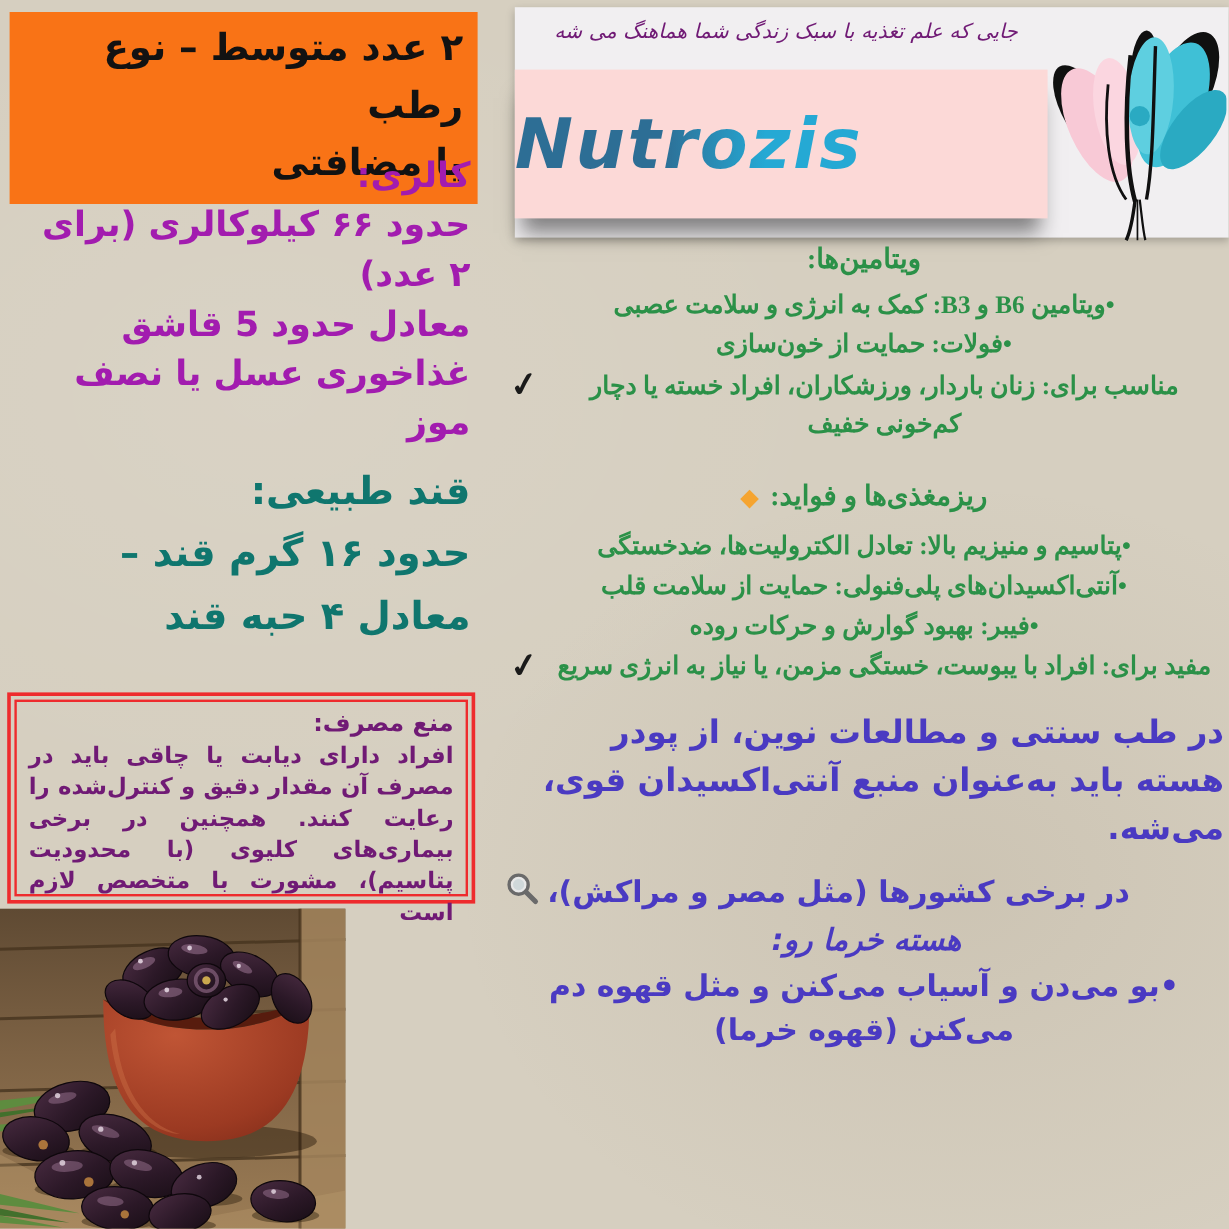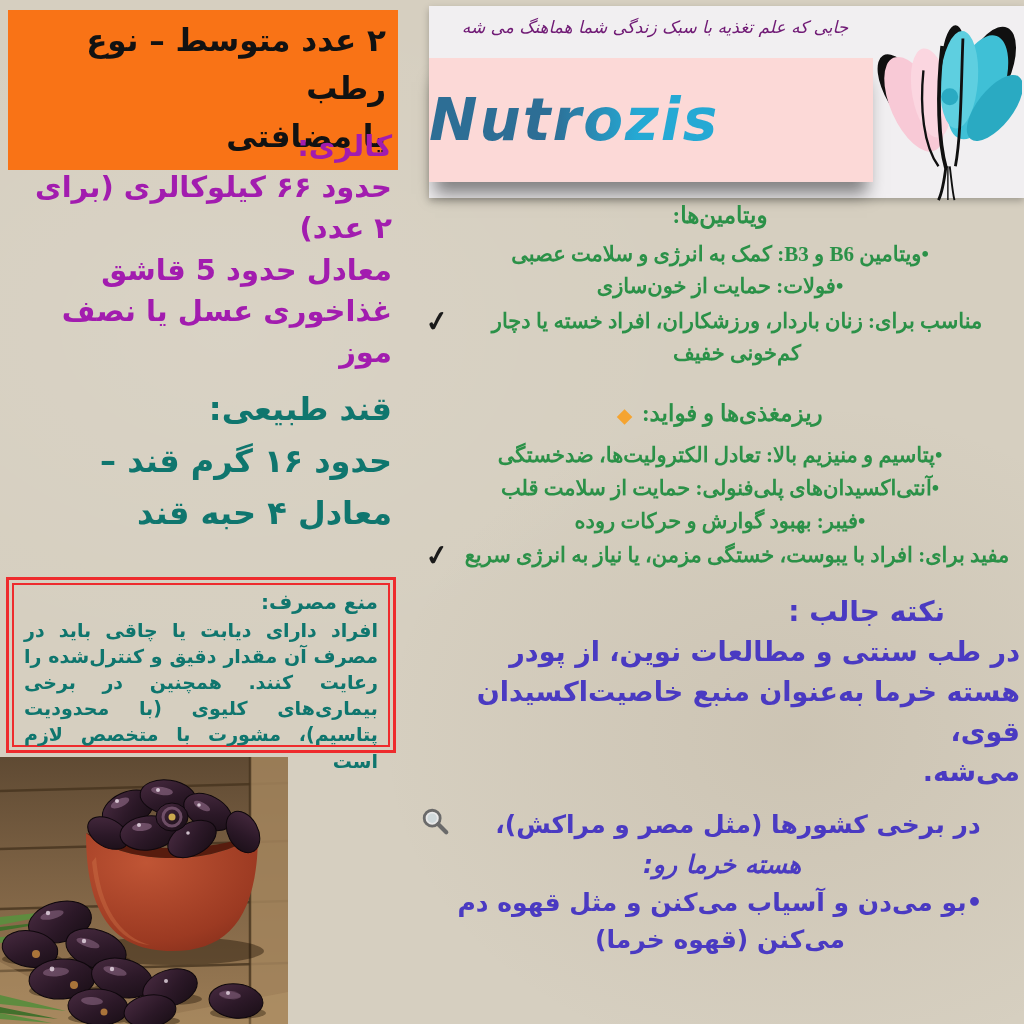--- a/index.html
+++ b/index.html
@@ -56,21 +56,21 @@
   }
 
   
   .warning-outer{
     left:6px;top:577px;width:378px;height:164px;
     border:3px solid #ee2b2d;padding:3px;box-sizing:content-box;
   }
   .warning-inner{
     border:2px solid #ee2b2d;height:100%;box-sizing:border-box;
     padding:4px 10px 4px 10px;
-    direction:rtl;color:#0f766e;font-weight:bold;
+    direction:rtl;color:#701a75;font-weight:bold;
     font-size:19px;line-height:1.38;
     text-align:justify;text-align-last:right;
   }
   .warning-heading{text-align:right;font-size:20px;}
 
   
   .photo{left:0;top:757px;width:288px;height:267px;}
 
   
   .right-col{
@@ -88,21 +88,21 @@
   .note-block{
     margin-top:18px;color:#4a3ac2;text-align:right;font-size:27px;line-height:1.48;
     padding-left:10px;
   }
   .note-heading{font-size:28px;margin-left:0;margin-right:75px;}
   .note-subheading{margin-right:55px;}
 
   .countries-block{margin-top:12px;color:#4a3ac2;font-size:25px;line-height:1.5;}
   .countries-intro-row{display:flex;direction:ltr;align-items:center;}
   .magnifier{flex:0 0 36px;padding-top:2px;}
-  .countries-intro{flex:1;direction:rtl;text-align:center;}
+  .countries-intro{flex:1;direction:rtl;text-align:left;}
   .countries-target{text-align:center;padding-left:4px;font-style:italic;}
   .countries-bullet{text-align:center;}
 </style>
 </head>
 <body>
 
 <div class="abs serving-box">
   <div>۲ عدد متوسط – نوع رطب</div>
   <div>یا مضافتی</div>
 </div>
@@ -290,23 +290,22 @@
     <div>•پتاسیم و منیزیم بالا: تعادل الکترولیت‌ها، ضدخستگی</div>
     <div>•آنتی‌اکسیدان‌های پلی‌فنولی: حمایت از سلامت قلب</div>
     <div>•فیبر: بهبود گوارش و حرکات روده</div>
     <div class="check-row">
       <span class="check-mark">✓</span>
       <span class="check-text">مفید برای: افراد با یبوست، خستگی مزمن، یا نیاز به انرژی سریع</span>
     </div>
   </div>
 
   <div class="note-block">
-    <div class="note-heading">نکته جالب :</div>
     <div>در طب سنتی و مطالعات نوین، از پودر</div>
-    <div>هسته خرما به‌عنوان منبع خاصیت‌اکسیدان قوی،</div>
+    <div>هسته باید به‌عنوان منبع آنتی‌اکسیدان قوی،</div>
     <div>می‌شه.</div>
   </div>
 
   <div class="countries-block">
     <div class="countries-intro-row">
       <span class="magnifier">
         <svg viewBox="0 0 32 32" width="30" height="30" aria-hidden="true">
           <circle cx="13" cy="13" r="8.5" fill="#e8e8e8" stroke="#6a6a6a" stroke-width="3"></circle>
           <circle cx="13" cy="13" r="5" fill="#cfd8da"></circle>
           <line x1="19.5" y1="19.5" x2="28" y2="28" stroke="#6a6a6a" stroke-width="4.5" stroke-linecap="round"></line>

